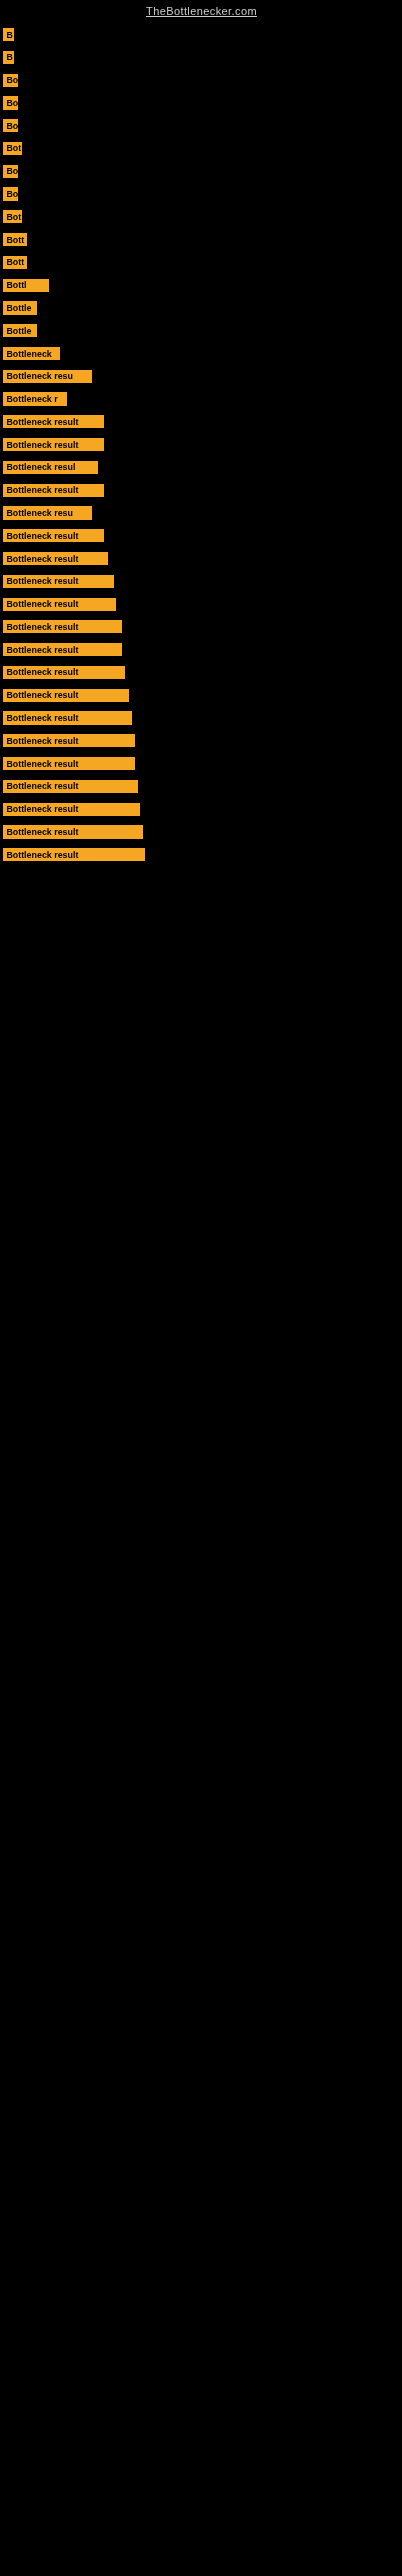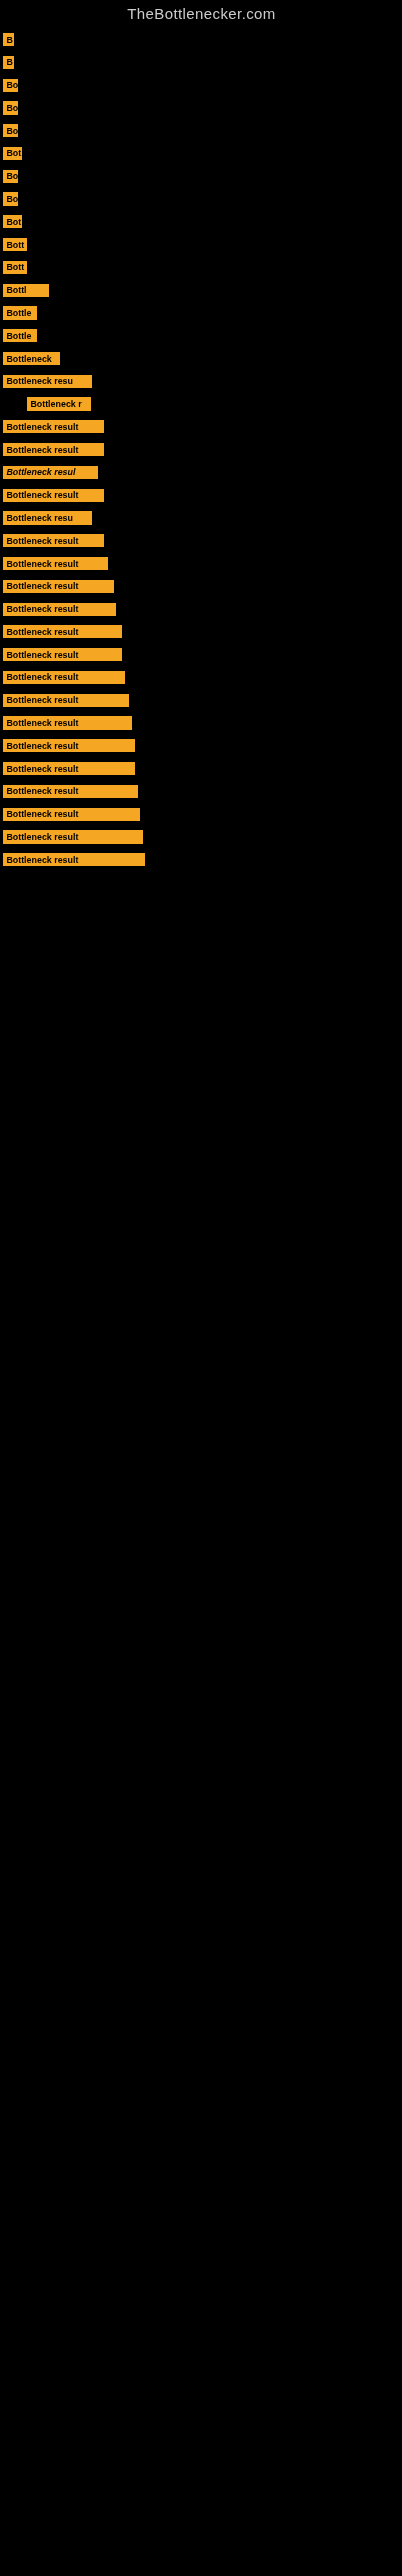--- a/index.html
+++ b/index.html
@@ -5,24 +5,25 @@
     * { margin: 0; padding: 0; box-sizing: border-box; }
     body {
       background-color: #000;
       width: 403px;
       min-height: 2576px;
       font-family: Arial, sans-serif;
       position: relative;
     }
     .site-title {
       color: #ccc;
-      font-size: 15px;
+      font-size: 11px;
       text-align: center;
       padding: 4.8px 0 6.4px 0;
       letter-spacing: 0.4px;
+      text-decoration: underline;
     }
     .bar-row {
       display: flex;
       align-items: center;
       margin-bottom: 0px;
       padding: 4.8px 0 4.8px 3.2px;
     }
     .bar-label {
       background-color: #f5a623;
       color: #000;
@@ -82,30 +83,30 @@
     <div class="bar-row">
       <span class="bar-label" style="width: 34px;">Bottle</span>
     </div>
     <div class="bar-row">
       <span class="bar-label" style="width: 57px;">Bottleneck</span>
     </div>
     <div class="bar-row">
       <span class="bar-label" style="width: 89px;">Bottleneck resu</span>
     </div>
     <div class="bar-row">
-      <span class="bar-label" style="width: 64px; margin-left: 24px;">Bottleneck r</span>
+      <span class="bar-label" style="width: 64px;">Bottleneck r</span>
     </div>
     <div class="bar-row">
       <span class="bar-label" style="width: 101px;">Bottleneck result</span>
     </div>
     <div class="bar-row">
       <span class="bar-label" style="width: 101px;">Bottleneck result</span>
     </div>
     <div class="bar-row">
-      <span class="bar-label" style="width: 95px; font-style: italic;">Bottleneck resul</span>
+      <span class="bar-label" style="width: 95px;">Bottleneck resul</span>
     </div>
     <div class="bar-row">
       <span class="bar-label" style="width: 101px;">Bottleneck result</span>
     </div>
     <div class="bar-row">
       <span class="bar-label" style="width: 89px;">Bottleneck resu</span>
     </div>
     <div class="bar-row">
       <span class="bar-label" style="width: 101px;">Bottleneck result</span>
     </div>

